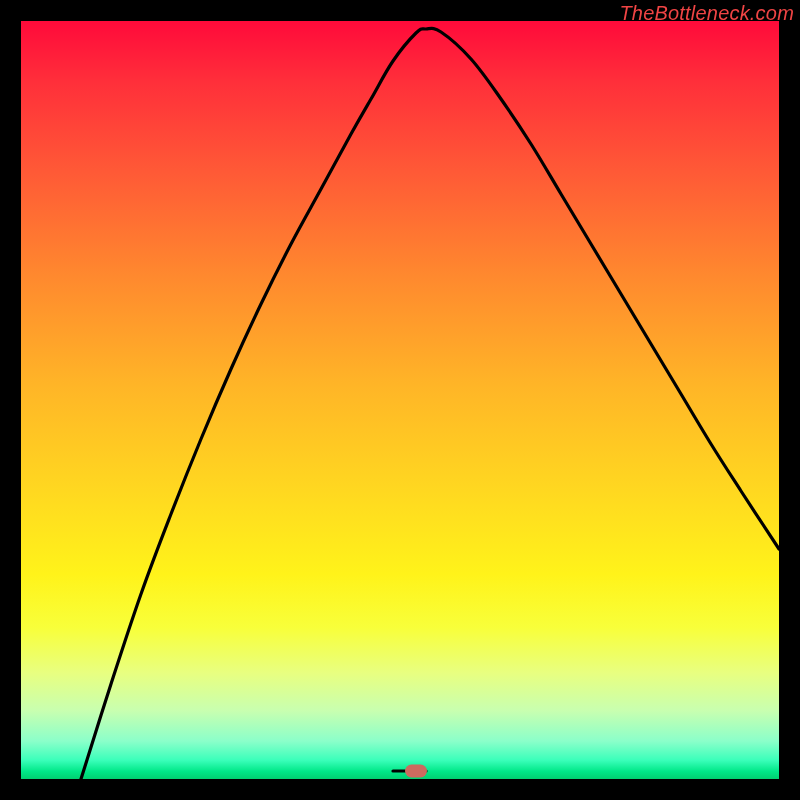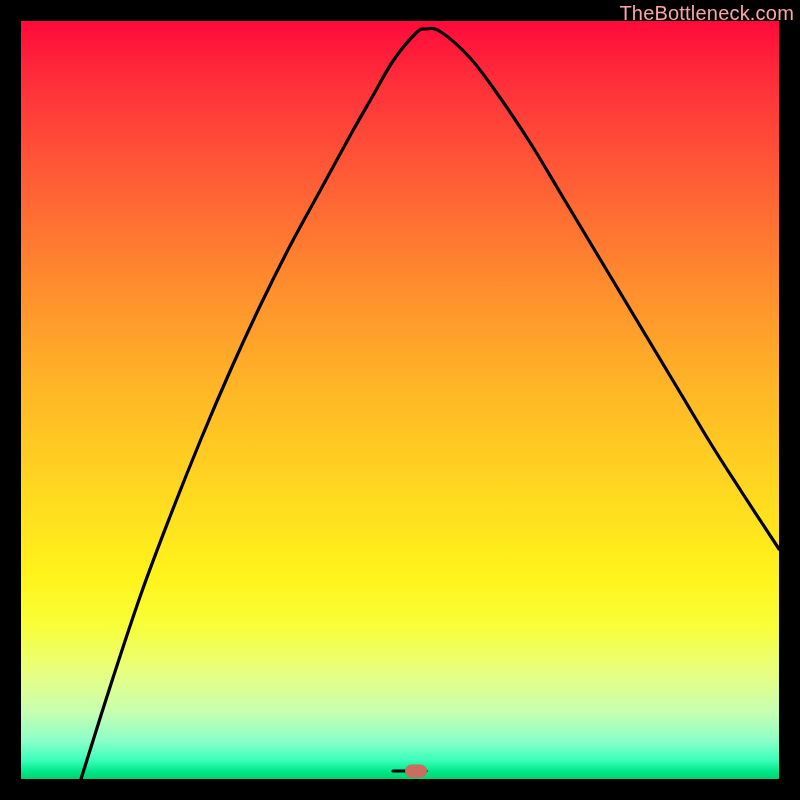--- a/index.html
+++ b/index.html
@@ -55,25 +55,26 @@
     width: 22px;
     height: 13px;
     border-radius: 7px;
     background: #cc6b5f;
     transform: translate(-50%, -50%);
   }
   .watermark {
     position: absolute;
     top: 2px;
     right: 6px;
-    color: #fca5a5;
+    color: #ef4444;
     font-size: 20px;
     font-weight: 500;
     letter-spacing: 0.2px;
     user-select: none;
+    font-style: italic;
   }
 </style>
 </head>
 <body>
 
 <div class="watermark">TheBottleneck.com</div>
 
 <div class="frame">
 
   <div class="gradient"></div>

